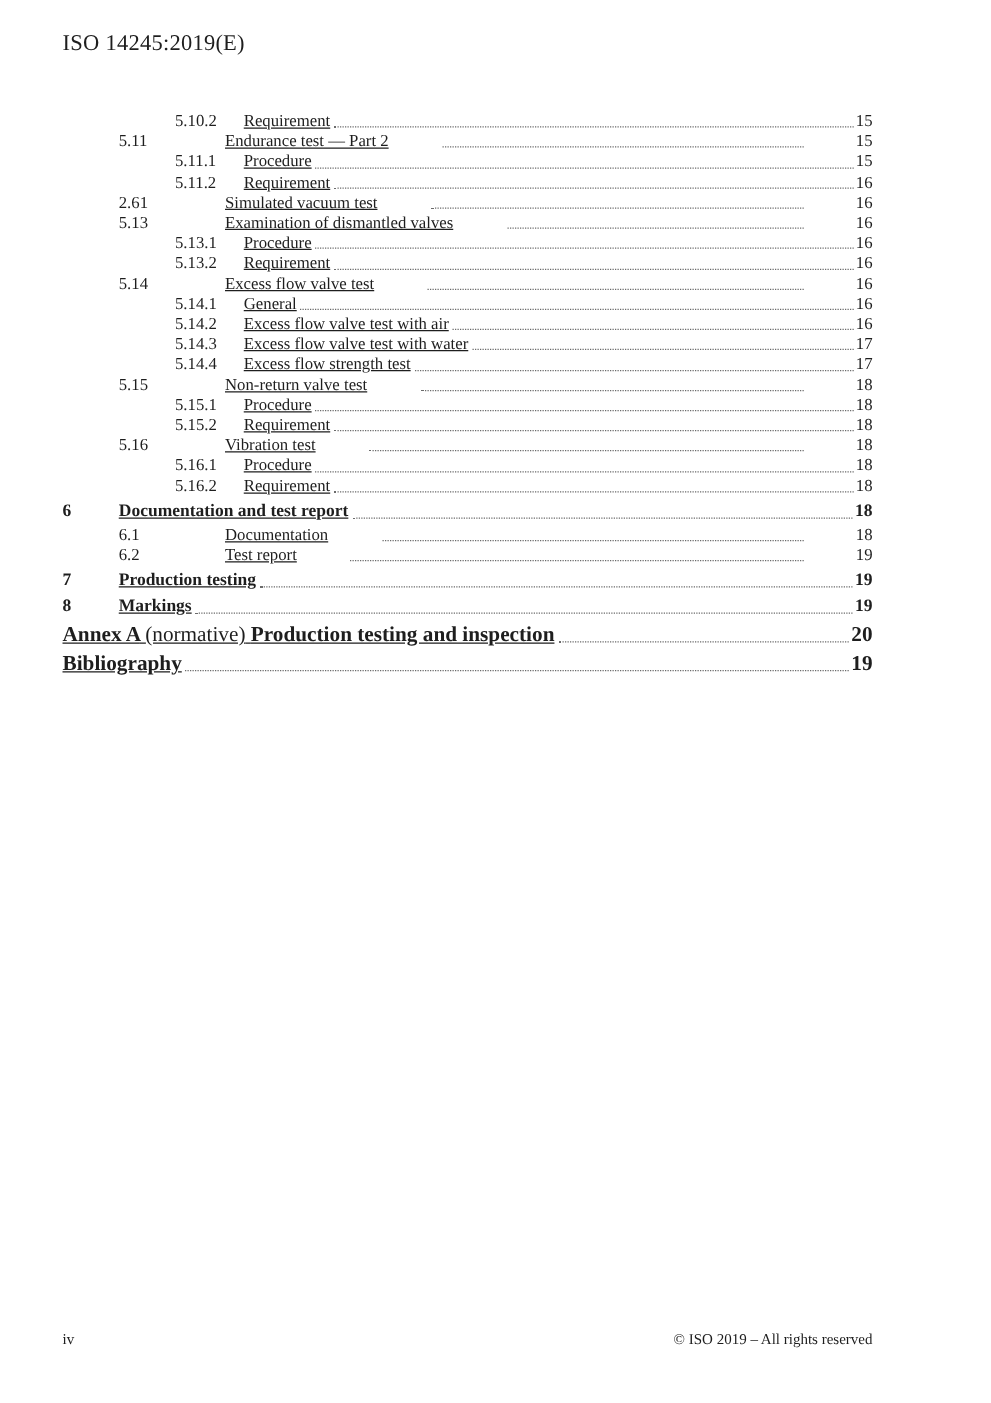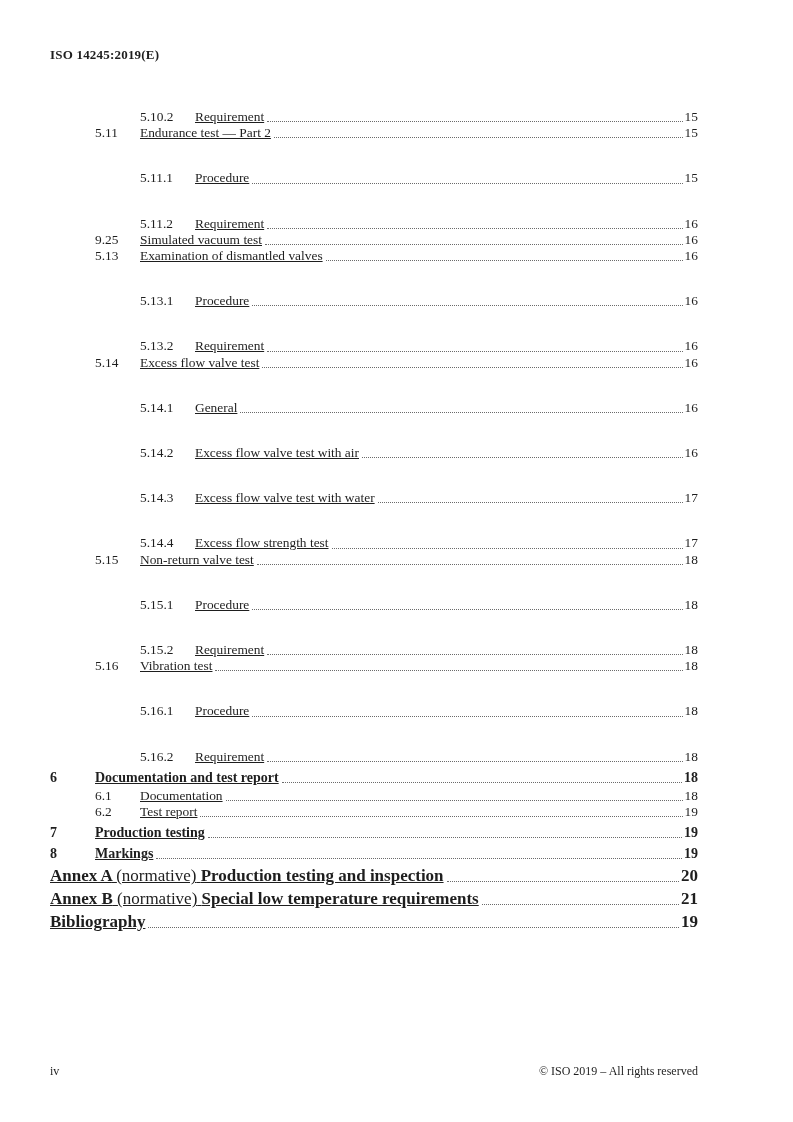--- a/index.html
+++ b/index.html
@@ -9,39 +9,39 @@
     font-family: "Liberation Serif", "DejaVu Serif", serif;
     color: #1e1e1e;
     position: relative;
     overflow: hidden;
   }
   .page {
     position: absolute; inset: 0;
     padding-left: 50px; padding-right: 95px;
   }
   .doc-header {
-    margin-top: 46px;
-    font-weight: bold;
-    font-size: 13px;
+    margin-top: 26px;
+    font-weight: normal;
+    font-size: 18px;
     line-height: 17px;
     letter-spacing: 0.2px;
   }
   .toc { margin-top: 46px; }
   .toc-row {
     display: flex;
     align-items: baseline;
     font-size: 13.4px;
     line-height: 16.2px;
     white-space: nowrap;
   }
   .toc-row .num { flex: 0 0 auto; }
   .toc-row.l1 .num { width: 45px; }
-  .toc-row.l2 { padding-left: 45px; }
+  .toc-row.l2 { padding-left: 45px; gap: 40px; }
   .toc-row.l2 .num { width: 45px; }
-  .toc-row.l3 { padding-left: 90px; margin-top: 29px; }
+  .toc-row.l3 { padding-left: 90px; }
   .toc-row.l3 .num { width: 55px; }
   .toc-row.l1 {
     font-weight: bold;
     font-size: 14px;
     line-height: 17px;
     margin-top: 4px; margin-bottom: 2px;
   }
   .toc-row.annex {
     font-size: 17px;
     line-height: 18px;
@@ -92,21 +92,21 @@
         <span class="leader"></span>
         <span class="pageno">15</span>
       </div>
       <div class="toc-row l3">
         <span class="num">5.11.2</span>
         <span class="title">Requirement</span>
         <span class="leader"></span>
         <span class="pageno">16</span>
       </div>
       <div class="toc-row l2">
-        <span class="num">9.25</span>
+        <span class="num">2.61</span>
         <span class="title">Simulated vacuum test</span>
         <span class="leader"></span>
         <span class="pageno">16</span>
       </div>
       <div class="toc-row l2">
         <span class="num">5.13</span>
         <span class="title">Examination of dismantled valves</span>
         <span class="leader"></span>
         <span class="pageno">16</span>
       </div>
@@ -215,25 +215,20 @@
       <div class="toc-row l1">
         <span class="num">8</span>
         <span class="title">Markings</span>
         <span class="leader"></span>
         <span class="pageno">19</span>
       </div>
       <div class="toc-row annex">
         <span class="title"><span class="annex-label">Annex A</span> <span class="normative">(normative)</span> <span class="annex-main-title">Production testing and inspection</span></span>
         <span class="leader"></span>
         <span class="pageno">20</span>
-      </div>
-      <div class="toc-row annex">
-        <span class="title"><span class="annex-label">Annex B</span> <span class="normative">(normative)</span> <span class="annex-main-title">Special low temperature requirements</span></span>
-        <span class="leader"></span>
-        <span class="pageno">21</span>
       </div>
       <div class="toc-row annex">
         <span class="title"><span class="annex-label">Bibliography</span></span>
         <span class="leader"></span>
         <span class="pageno">19</span>
       </div>
     </div>
 
   <div class="doc-footer">
     <span>iv</span>

